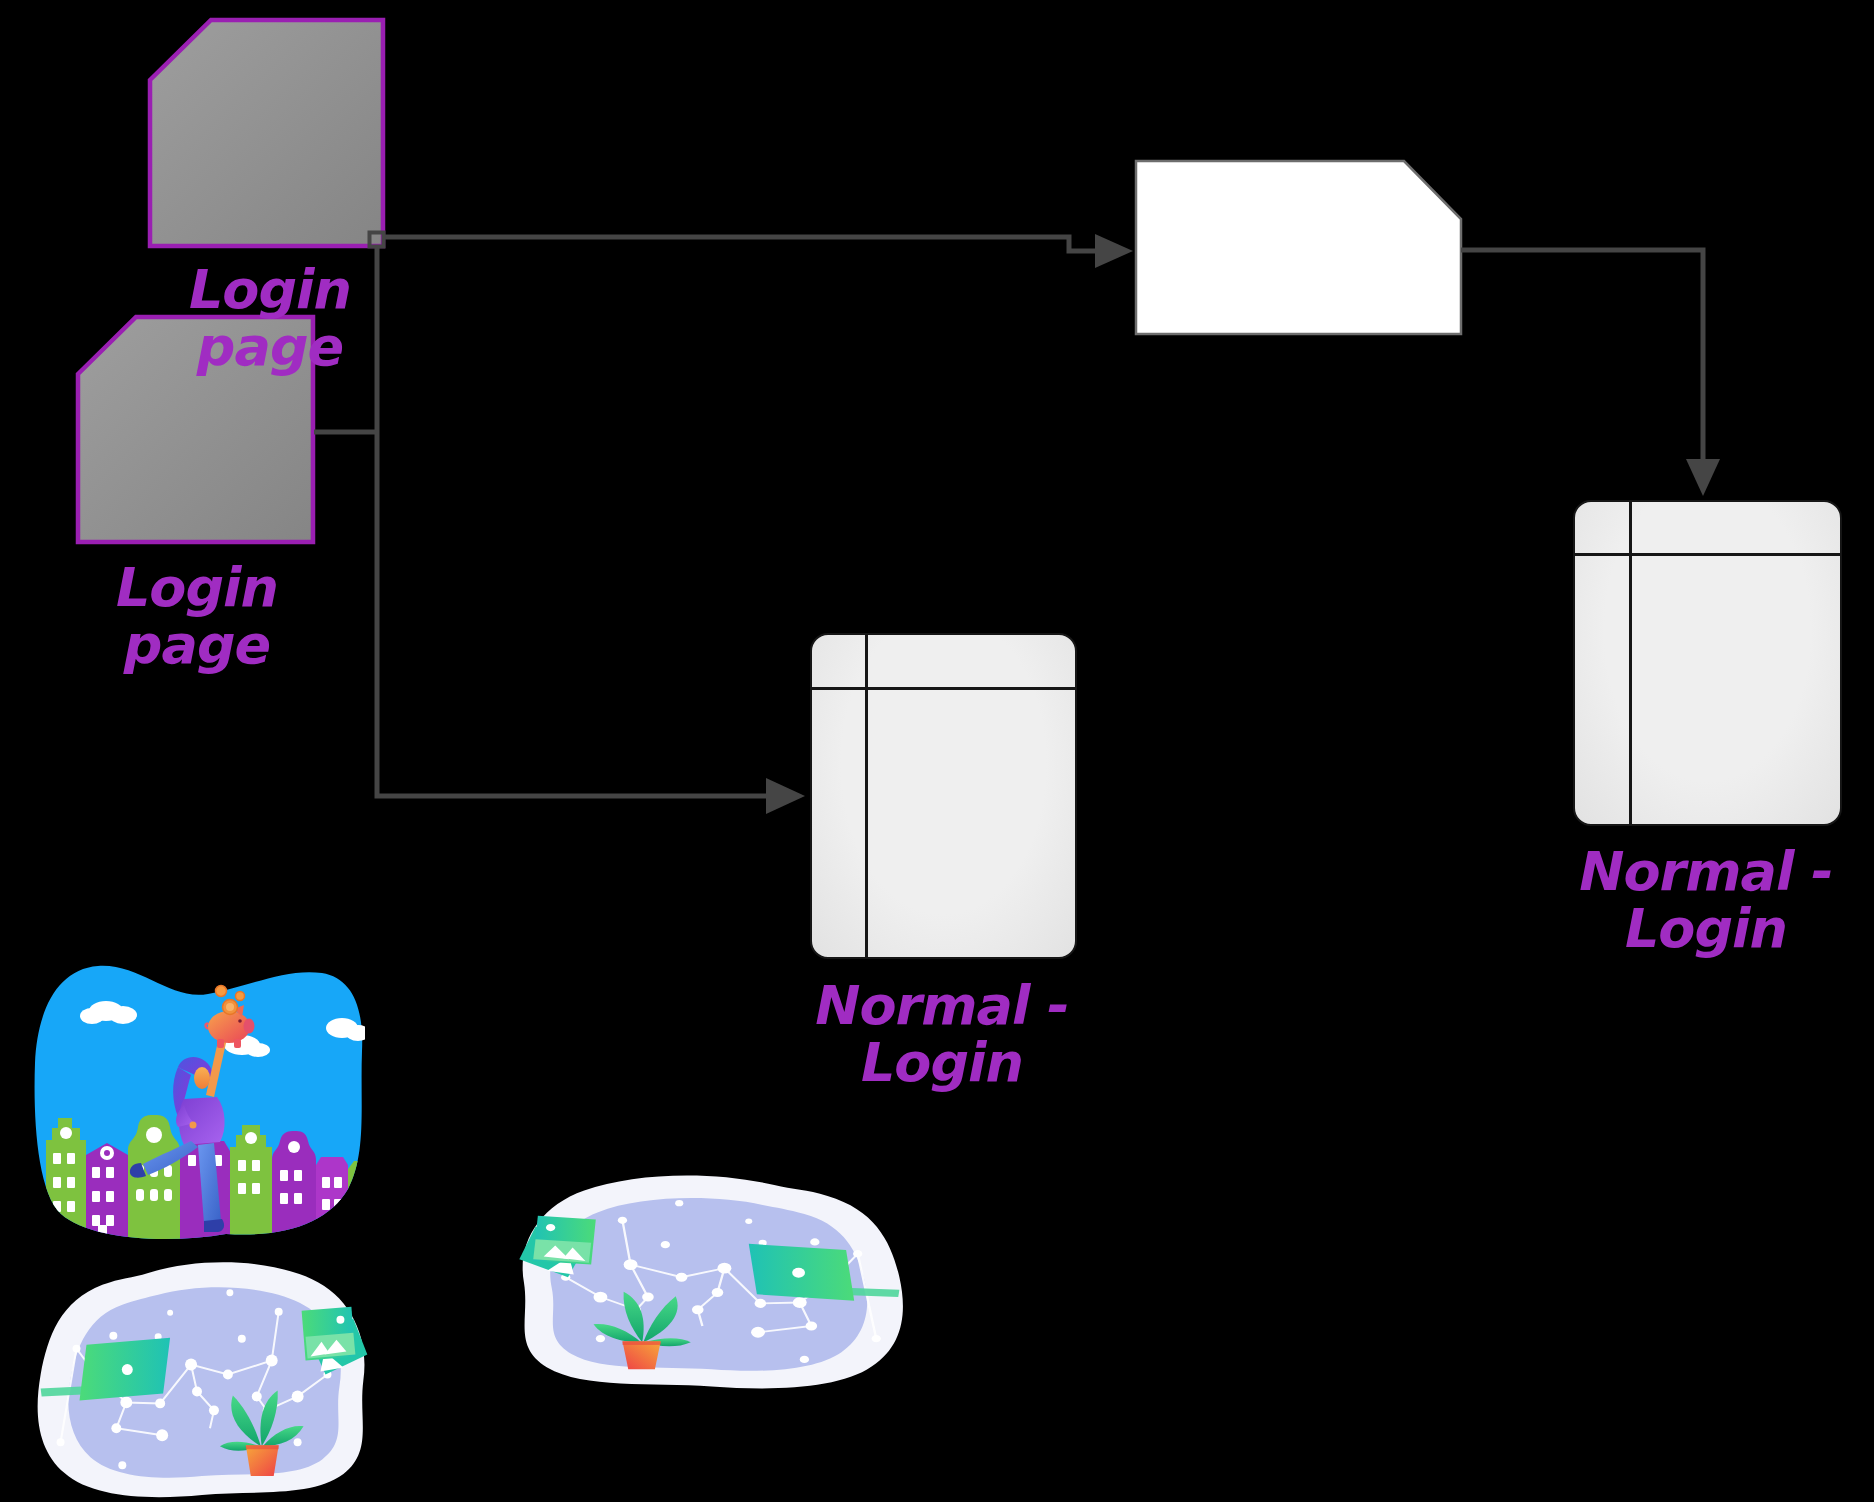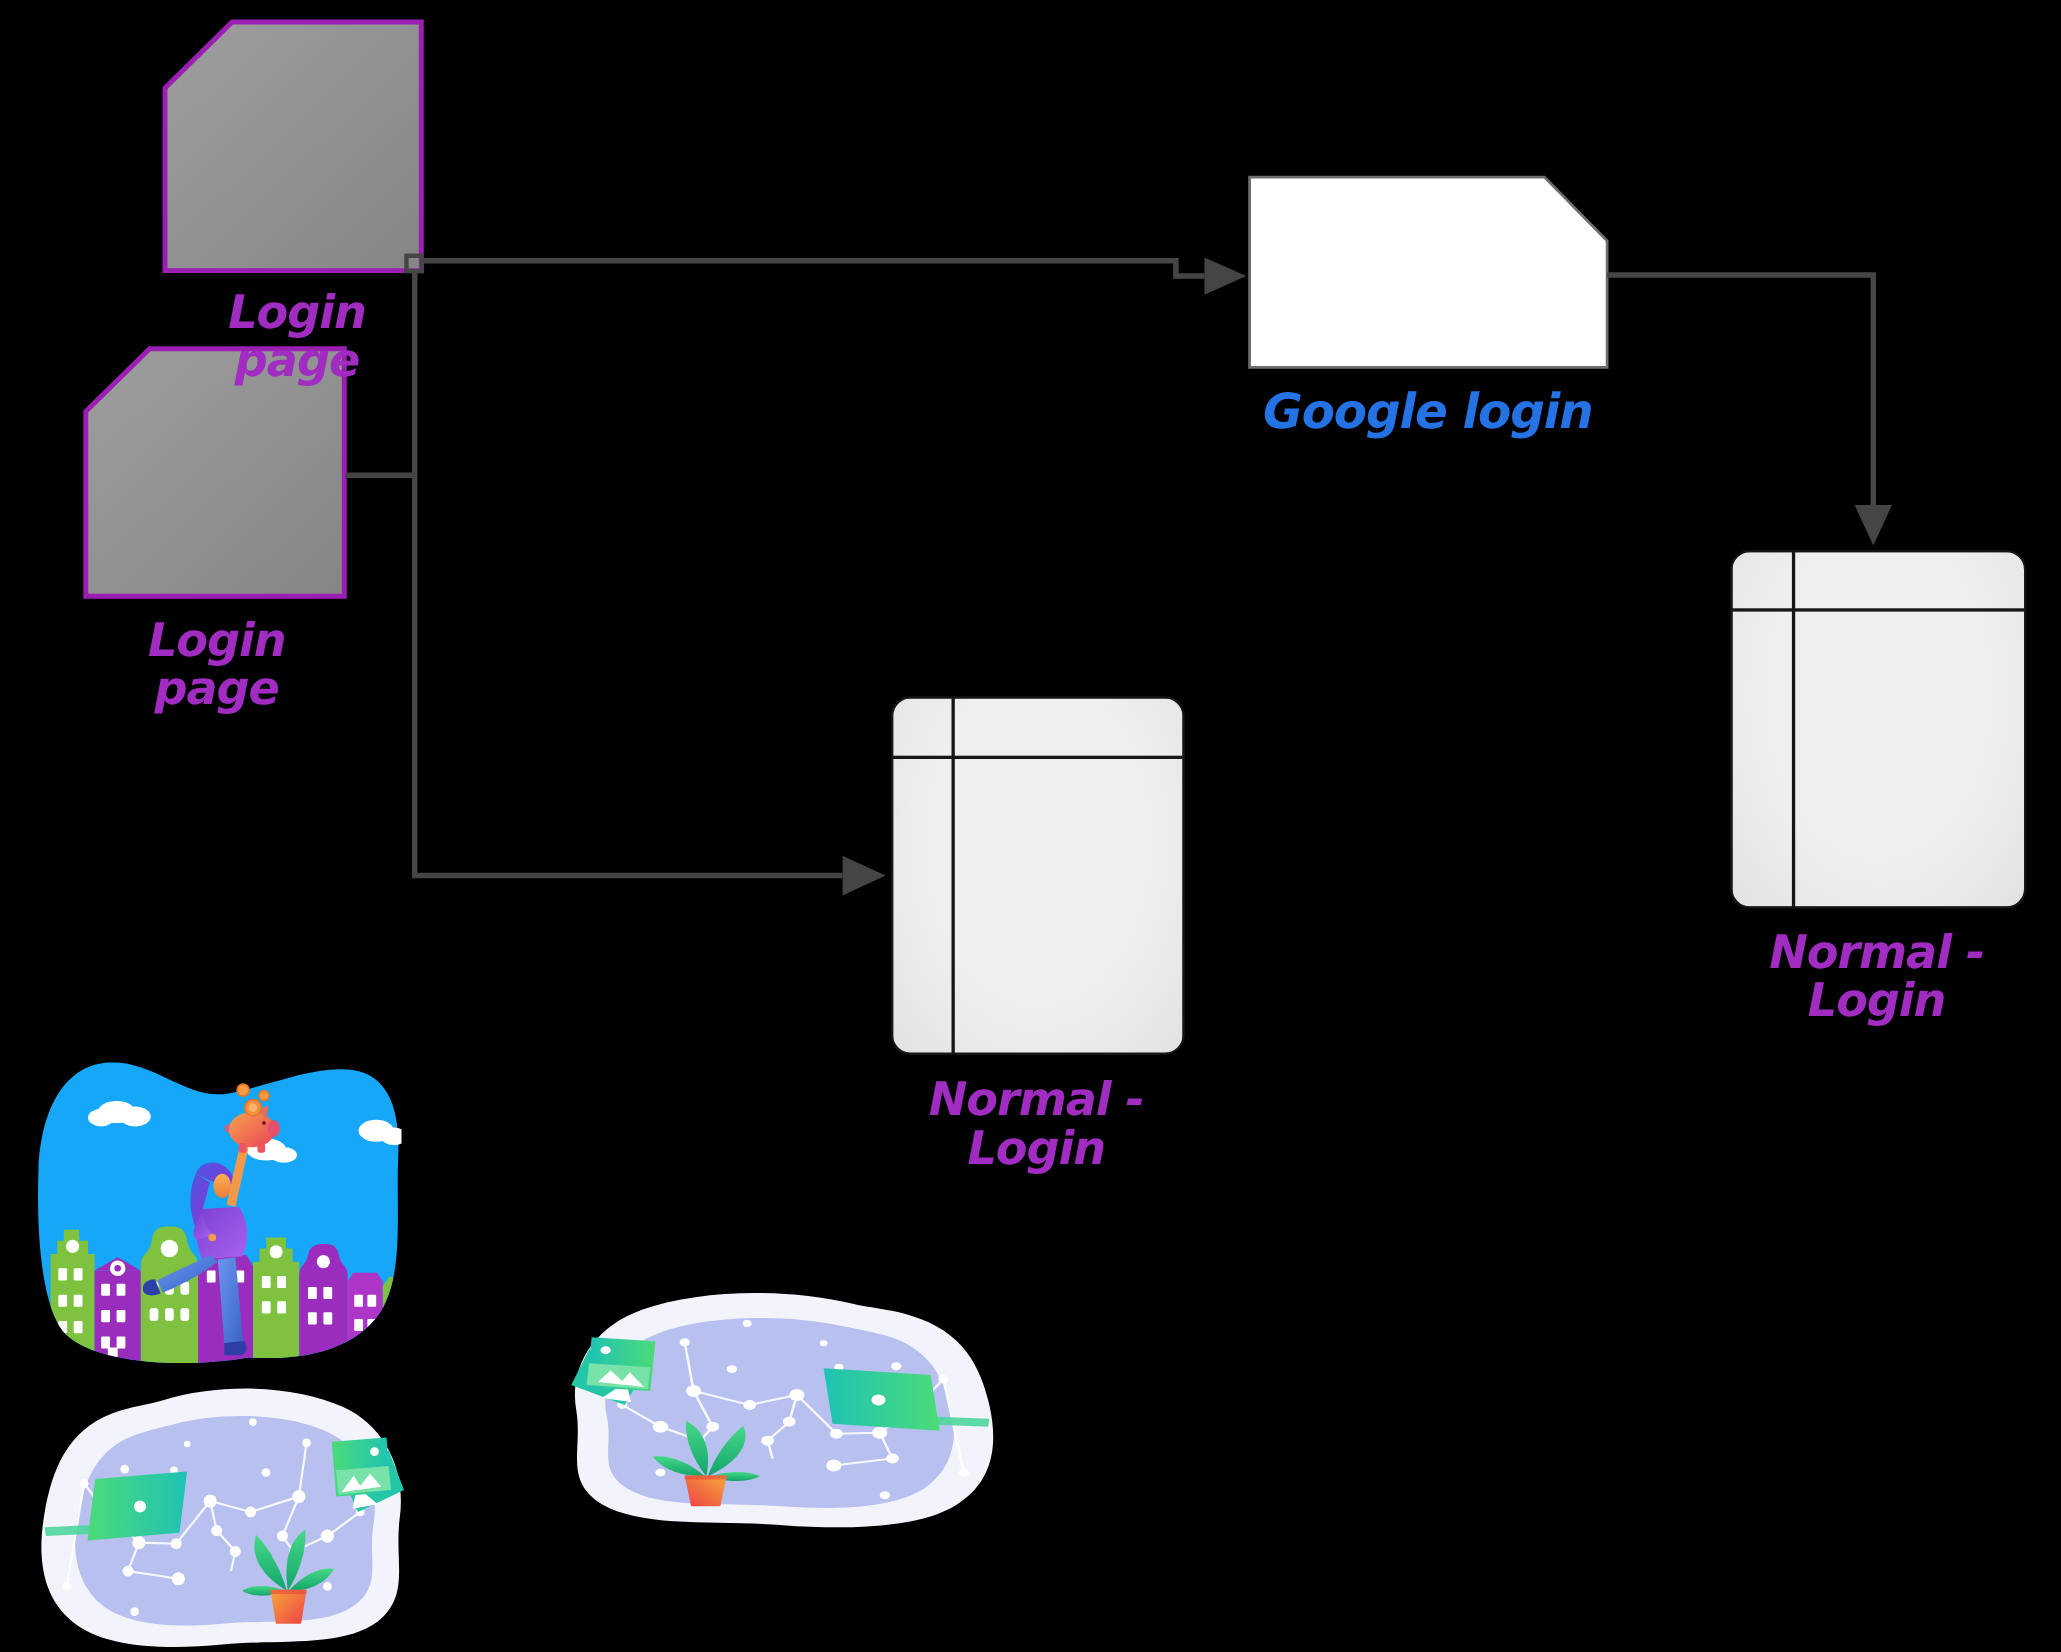--- a/index.html
+++ b/index.html
@@ -2,21 +2,21 @@
 <html><head>
 <meta charset="utf-8">
 <style>
   html,body{margin:0;padding:0;background:#000;}
   #canvas{position:relative;width:1874px;height:1502px;background:#000;overflow:hidden;
           font-family:"DejaVu Sans",sans-serif;}
   .abs{position:absolute;}
   svg{display:block;}
   .node-label{position:absolute;font-style:italic;font-weight:bold;color:#a02cc2;
               text-align:center;white-space:pre-line;line-height:1.05;letter-spacing:-1px;
-              font-size:42px;}
+              font-size:54px;}
   #label-google{color:#2472e4;font-size:44px;}
   .browser{position:absolute;background:radial-gradient(ellipse at 50% 40%, #efefef 55%, #e2e2e2 100%);
            border:2.5px solid #161616;border-radius:18px;}
   .browser .hline{position:absolute;left:-2px;right:-2px;height:3px;background:#161616;}
   .browser .vline{position:absolute;top:-2px;bottom:-2px;width:3px;background:#161616;}
   #browser-center{left:810px;top:633px;width:263px;height:322px;}
   #browser-center .hline{top:52px;}
   #browser-center .vline{left:53px;}
   #browser-right{left:1573px;top:500px;width:265px;height:322px;}
   #browser-right .hline{top:51px;}
@@ -71,21 +71,20 @@
       <polygon points="1095,234 1095,268 1133,251"></polygon>
       <polygon points="766,778 766,814 805,796"></polygon>
       <polygon points="1686,459 1720,459 1703,496"></polygon>
     </g>
   </svg>
 
   <div class="node-label" id="label-login-1">Login
 page</div>
   <div class="node-label" id="label-login-2">Login
 page</div>
-  <div class="node-label" id="label-google">Google login</div>
   <div class="node-label" id="label-normal-center">Normal -
 Login</div>
   <div class="node-label" id="label-normal-right">Normal -
 Login</div>
 
   <svg class="abs" style="left:28px;top:955px" width="337" height="290" viewBox="0 0 337 290">
     <defs>
       <linearGradient id="pigG" x1="0" y1="0" x2="1" y2="1">
         <stop offset="0" stop-color="#f7a24b"></stop>
           <stop offset="1" stop-color="#ea4458"></stop>

